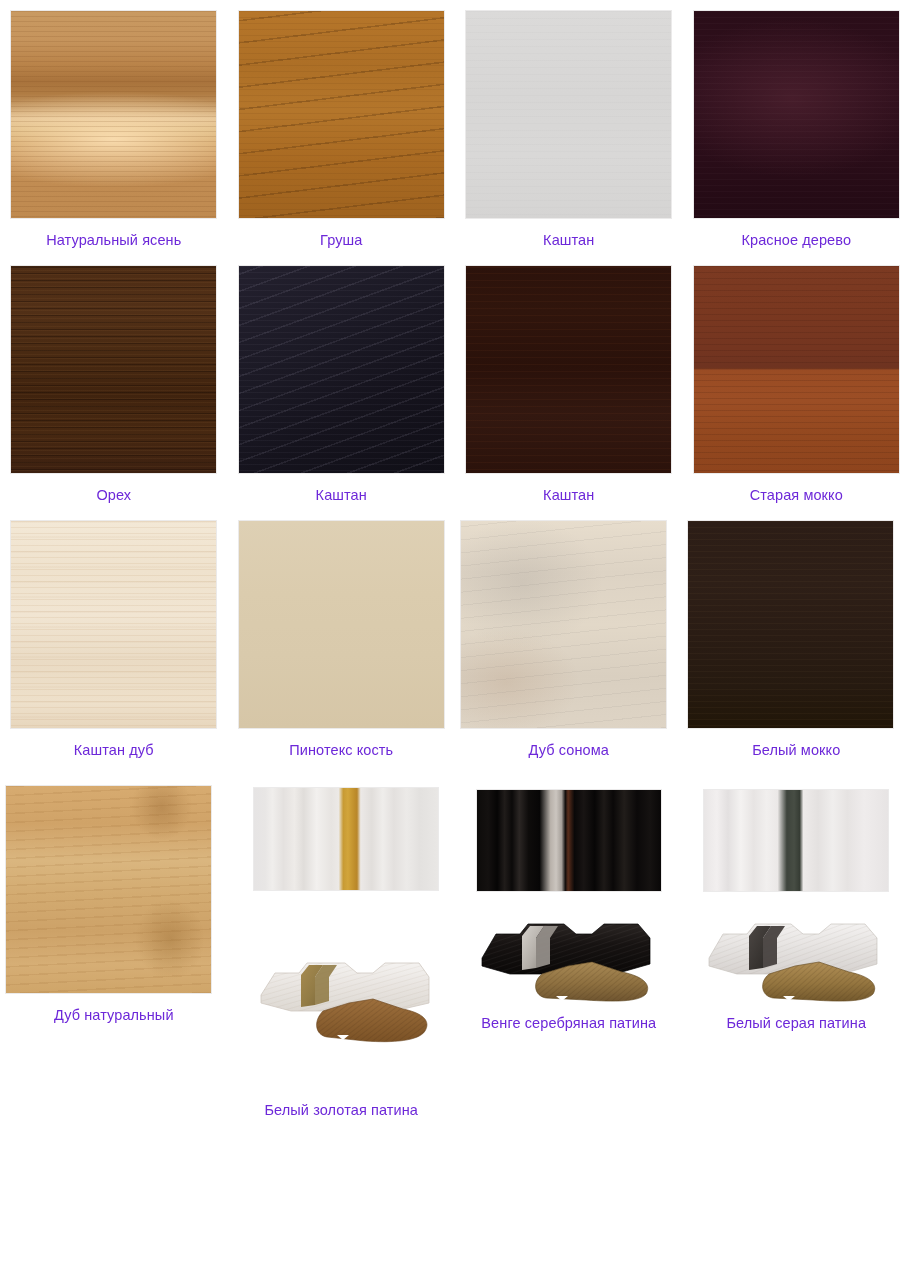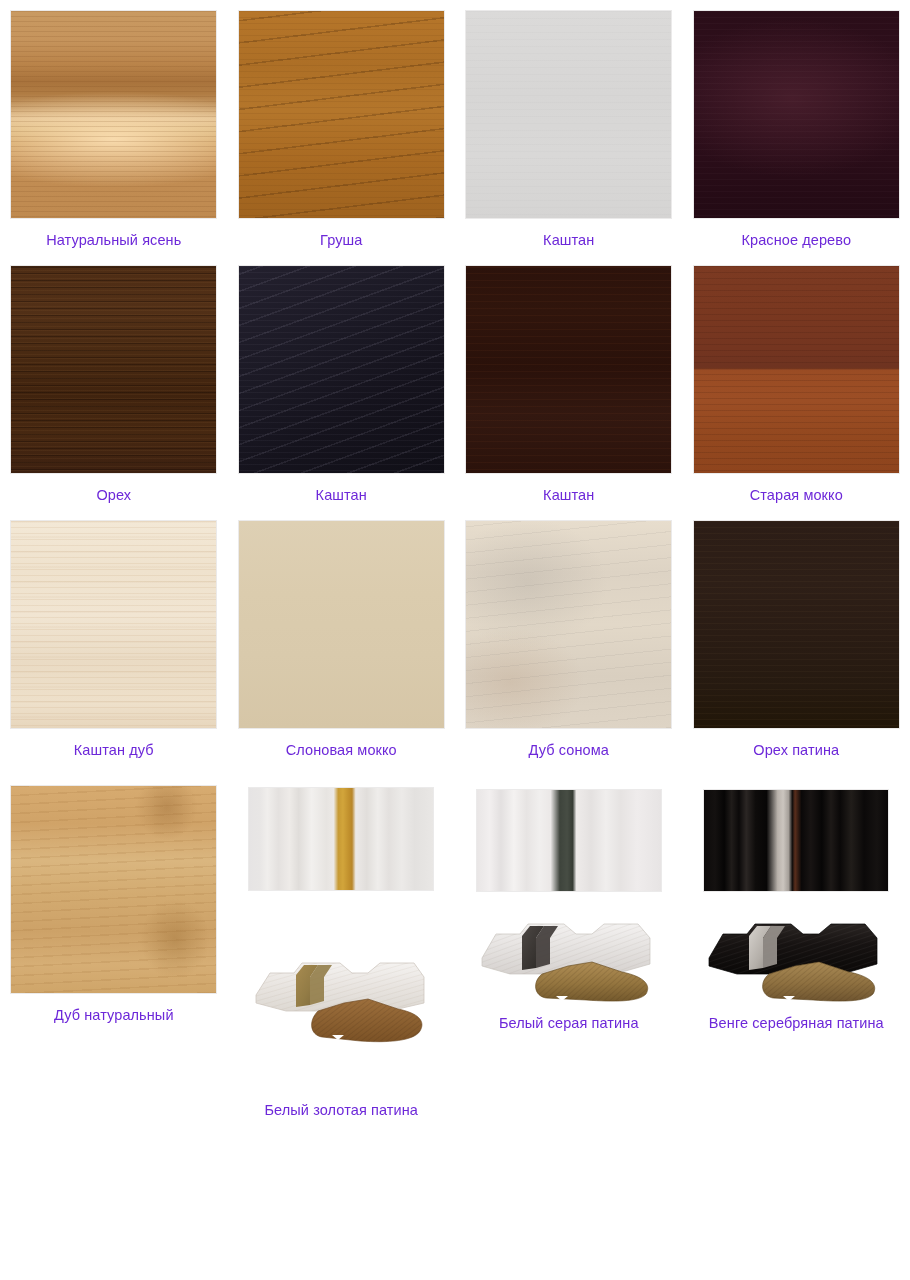--- a/index.html
+++ b/index.html
@@ -34,21 +34,21 @@
     flex-wrap: wrap;
   }
   .card {
     width: 227.5px;
     height: 255px;
     display: flex;
     flex-direction: column;
     align-items: center;
     padding: 10px 16px 0 16px;
   }
-  .card.tall { height: 265px; }
+  .card.tall { height: 265px; align-items: flex-end; }
   .card.last { height: 250px; }
 
   .swatch {
     width: 207px;
     height: 209px;
     border: 1px solid #ebeaea;
     position: relative;
     overflow: hidden;
     flex: none;
   }
@@ -333,32 +333,32 @@
       <div class="caption">Старая мокко</div>
     </div>
 
     <div class="card">
       <div class="swatch t-whiteoak"></div>
       <div class="caption">Каштан дуб</div>
     </div>
 
     <div class="card">
       <div class="swatch t-ivory"></div>
-      <div class="caption">Слоновая мокко</div>
+      <div class="caption">Пинотекс кость</div>
     </div>
 
 
     <div class="card tall">
       <div class="swatch t-sonoma"></div>
       <div class="caption">Дуб сонома</div>
     </div>
 
     <div class="card tall">
       <div class="swatch t-mocha"></div>
-      <div class="caption">Орех патина</div>
+      <div class="caption">Белый мокко</div>
     </div>
 
     <div class="card tall">
       <div class="swatch t-natoak"></div>
       <div class="caption">Дуб натуральный</div>
     </div>
 
     <div class="card tall dual">
       <div class="swatch strip t-whitegold-strip"></div>
       <div class="profile-wrap">
@@ -401,20 +401,68 @@
           <path d="M70,60 L96,52 L120,48 L150,58 C170,62 178,70 172,80
                    C166,90 140,92 112,90 L74,86 C62,84 60,70 70,60 Z" fill="url(#wgCoreGrain)" opacity="0.6"></path>
 
           <path d="M84,84 L90,89 L96,84 Z" fill="#ffffff"></path>
         </svg>
       </div>
       <div class="caption">Белый золотая патина</div>
     </div>
 
     <div class="card last bottomdual">
+      <div class="swatch strip t-wengesilver-strip"></div>
+      <div class="profile-wrap">
+        <svg viewBox="0 0 186 86" preserveAspectRatio="xMidYMid meet" aria-hidden="true">
+          <defs>
+            <linearGradient id="wsFace" x1="0" y1="0" x2="0" y2="1">
+              <stop offset="0%" stop-color="#2a2523"></stop>
+              <stop offset="40%" stop-color="#171312"></stop>
+              <stop offset="100%" stop-color="#0a0807"></stop>
+            </linearGradient>
+            <linearGradient id="wsSilver" x1="0" y1="0" x2="1" y2="1">
+              <stop offset="0%" stop-color="#d6d2cd"></stop>
+              <stop offset="60%" stop-color="#b3aea8"></stop>
+              <stop offset="100%" stop-color="#8e8983"></stop>
+            </linearGradient>
+            <linearGradient id="wsCore" x1="0" y1="0" x2="0" y2="1">
+              <stop offset="0%" stop-color="#a98a55"></stop>
+              <stop offset="55%" stop-color="#8e7040"></stop>
+              <stop offset="100%" stop-color="#6f5530"></stop>
+            </linearGradient>
+            <pattern id="wsGrain" width="5" height="5" patternUnits="userSpaceOnUse" patternTransform="rotate(72)">
+              <rect width="5" height="5" fill="none"></rect>
+              <line x1="0" y1="0" x2="0" y2="5" stroke="rgba(215,210,205,0.20)" stroke-width="1"></line>
+            </pattern>
+            <pattern id="wsCoreGrain" width="4" height="4" patternUnits="userSpaceOnUse" patternTransform="rotate(50)">
+              <rect width="4" height="4" fill="none"></rect>
+              <line x1="0" y1="0" x2="0" y2="4" stroke="rgba(60,38,14,0.45)" stroke-width="1.2"></line>
+            </pattern>
+          </defs>
+
+          <path d="M6,42 L20,18 L44,18 L52,8 L88,8 L100,18 L116,18 L128,8 L162,8
+                   L174,22 L174,48 L146,56 L116,46 L92,50 L66,58 L34,58 L6,50 Z" fill="url(#wsFace)" stroke="#000000" stroke-width="0.7"></path>
+          <path d="M6,42 L20,18 L44,18 L52,8 L88,8 L100,18 L116,18 L128,8 L162,8
+                   L174,22 L174,48 L146,56 L116,46 L92,50 L66,58 L34,58 L6,50 Z" fill="url(#wsGrain)" opacity="0.5"></path>
+
+          <path d="M46,20 L54,10 L68,10 L60,22 L60,52 L46,54 Z" fill="url(#wsSilver)"></path>
+          <path d="M60,22 L68,10 L82,10 L74,22 L74,48 L60,52 Z" fill="#9a958f" opacity="0.9"></path>
+
+          <path d="M66,58 L92,50 L116,46 L146,56 C166,60 176,68 170,78
+                   C163,86 138,86 110,84 L70,82 C58,80 56,66 66,58 Z" fill="url(#wsCore)" stroke="#5c451f" stroke-width="0.6"></path>
+          <path d="M66,58 L92,50 L116,46 L146,56 C166,60 176,68 170,78
+                   C163,86 138,86 110,84 L70,82 C58,80 56,66 66,58 Z" fill="url(#wsCoreGrain)" opacity="0.55"></path>
+          <path d="M80,80 L86,85 L92,80 Z" fill="#ffffff"></path>
+        </svg>
+      </div>
+      <div class="caption">Венге серебряная патина</div>
+    </div>
+
+    <div class="card last bottomdual">
       <div class="swatch strip t-whitegrey-strip"></div>
       <div class="profile-wrap">
         <svg viewBox="0 0 186 86" preserveAspectRatio="xMidYMid meet" aria-hidden="true">
           <defs>
             <linearGradient id="wgyFace" x1="0" y1="0" x2="0" y2="1">
               <stop offset="0%" stop-color="#f3f1f0"></stop>
               <stop offset="45%" stop-color="#e6e3e1"></stop>
               <stop offset="100%" stop-color="#d6d2cf"></stop>
             </linearGradient>
             <linearGradient id="wgyGrey" x1="0" y1="0" x2="1" y2="1">
@@ -448,65 +496,17 @@
           <path d="M66,58 L92,50 L116,46 L146,56 C166,60 176,68 170,78
                    C163,86 138,86 110,84 L70,82 C58,80 56,66 66,58 Z" fill="url(#wgyCore)" stroke="#63481f" stroke-width="0.6"></path>
           <path d="M66,58 L92,50 L116,46 L146,56 C166,60 176,68 170,78
                    C163,86 138,86 110,84 L70,82 C58,80 56,66 66,58 Z" fill="url(#wgyCoreGrain)" opacity="0.55"></path>
           <path d="M80,80 L86,85 L92,80 Z" fill="#ffffff"></path>
         </svg>
       </div>
       <div class="caption">Белый серая патина</div>
     </div>
 
-    <div class="card last bottomdual">
-      <div class="swatch strip t-wengesilver-strip"></div>
-      <div class="profile-wrap">
-        <svg viewBox="0 0 186 86" preserveAspectRatio="xMidYMid meet" aria-hidden="true">
-          <defs>
-            <linearGradient id="wsFace" x1="0" y1="0" x2="0" y2="1">
-              <stop offset="0%" stop-color="#2a2523"></stop>
-              <stop offset="40%" stop-color="#171312"></stop>
-              <stop offset="100%" stop-color="#0a0807"></stop>
-            </linearGradient>
-            <linearGradient id="wsSilver" x1="0" y1="0" x2="1" y2="1">
-              <stop offset="0%" stop-color="#d6d2cd"></stop>
-              <stop offset="60%" stop-color="#b3aea8"></stop>
-              <stop offset="100%" stop-color="#8e8983"></stop>
-            </linearGradient>
-            <linearGradient id="wsCore" x1="0" y1="0" x2="0" y2="1">
-              <stop offset="0%" stop-color="#a98a55"></stop>
-              <stop offset="55%" stop-color="#8e7040"></stop>
-              <stop offset="100%" stop-color="#6f5530"></stop>
-            </linearGradient>
-            <pattern id="wsGrain" width="5" height="5" patternUnits="userSpaceOnUse" patternTransform="rotate(72)">
-              <rect width="5" height="5" fill="none"></rect>
-              <line x1="0" y1="0" x2="0" y2="5" stroke="rgba(215,210,205,0.20)" stroke-width="1"></line>
-            </pattern>
-            <pattern id="wsCoreGrain" width="4" height="4" patternUnits="userSpaceOnUse" patternTransform="rotate(50)">
-              <rect width="4" height="4" fill="none"></rect>
-              <line x1="0" y1="0" x2="0" y2="4" stroke="rgba(60,38,14,0.45)" stroke-width="1.2"></line>
-            </pattern>
-          </defs>
-
-          <path d="M6,42 L20,18 L44,18 L52,8 L88,8 L100,18 L116,18 L128,8 L162,8
-                   L174,22 L174,48 L146,56 L116,46 L92,50 L66,58 L34,58 L6,50 Z" fill="url(#wsFace)" stroke="#000000" stroke-width="0.7"></path>
-          <path d="M6,42 L20,18 L44,18 L52,8 L88,8 L100,18 L116,18 L128,8 L162,8
-                   L174,22 L174,48 L146,56 L116,46 L92,50 L66,58 L34,58 L6,50 Z" fill="url(#wsGrain)" opacity="0.5"></path>
-
-          <path d="M46,20 L54,10 L68,10 L60,22 L60,52 L46,54 Z" fill="url(#wsSilver)"></path>
-          <path d="M60,22 L68,10 L82,10 L74,22 L74,48 L60,52 Z" fill="#9a958f" opacity="0.9"></path>
-
-          <path d="M66,58 L92,50 L116,46 L146,56 C166,60 176,68 170,78
-                   C163,86 138,86 110,84 L70,82 C58,80 56,66 66,58 Z" fill="url(#wsCore)" stroke="#5c451f" stroke-width="0.6"></path>
-          <path d="M66,58 L92,50 L116,46 L146,56 C166,60 176,68 170,78
-                   C163,86 138,86 110,84 L70,82 C58,80 56,66 66,58 Z" fill="url(#wsCoreGrain)" opacity="0.55"></path>
-          <path d="M80,80 L86,85 L92,80 Z" fill="#ffffff"></path>
-        </svg>
-      </div>
-      <div class="caption">Венге серебряная патина</div>
-    </div>
-
     <div class="card last"></div>
     <div class="card last"></div>
 
   </div>
 </div>
 
 </body></html>

